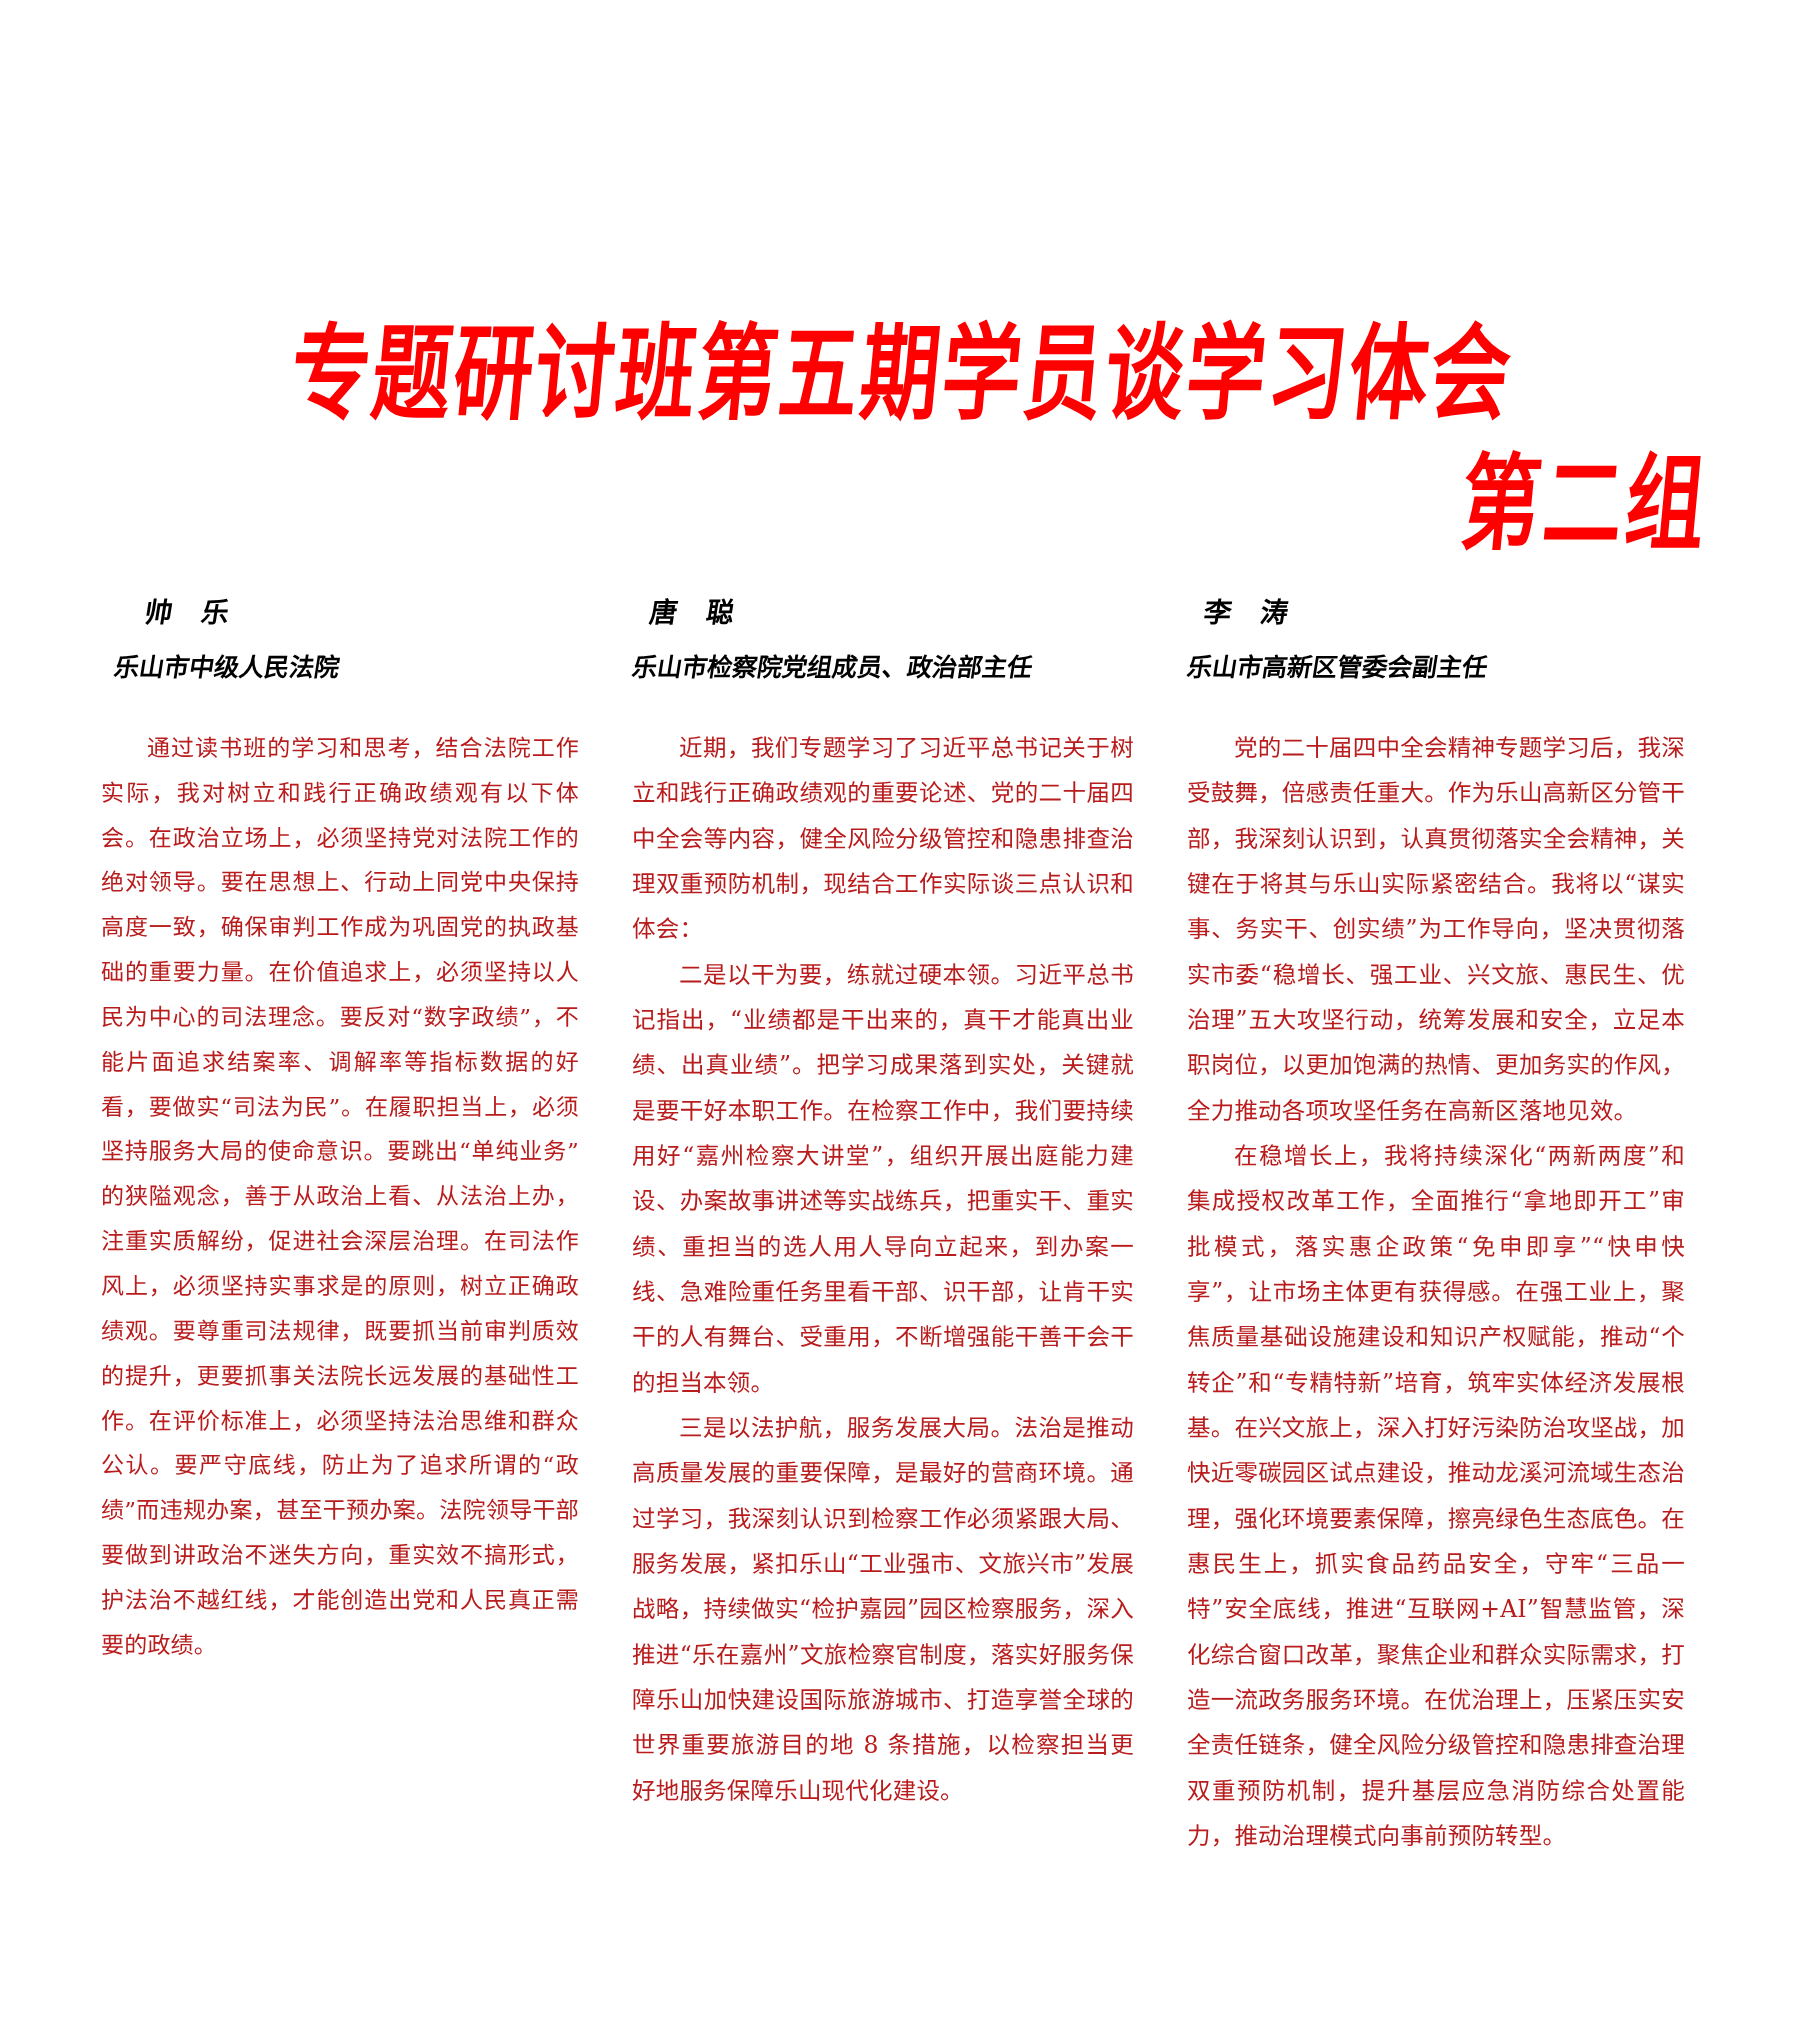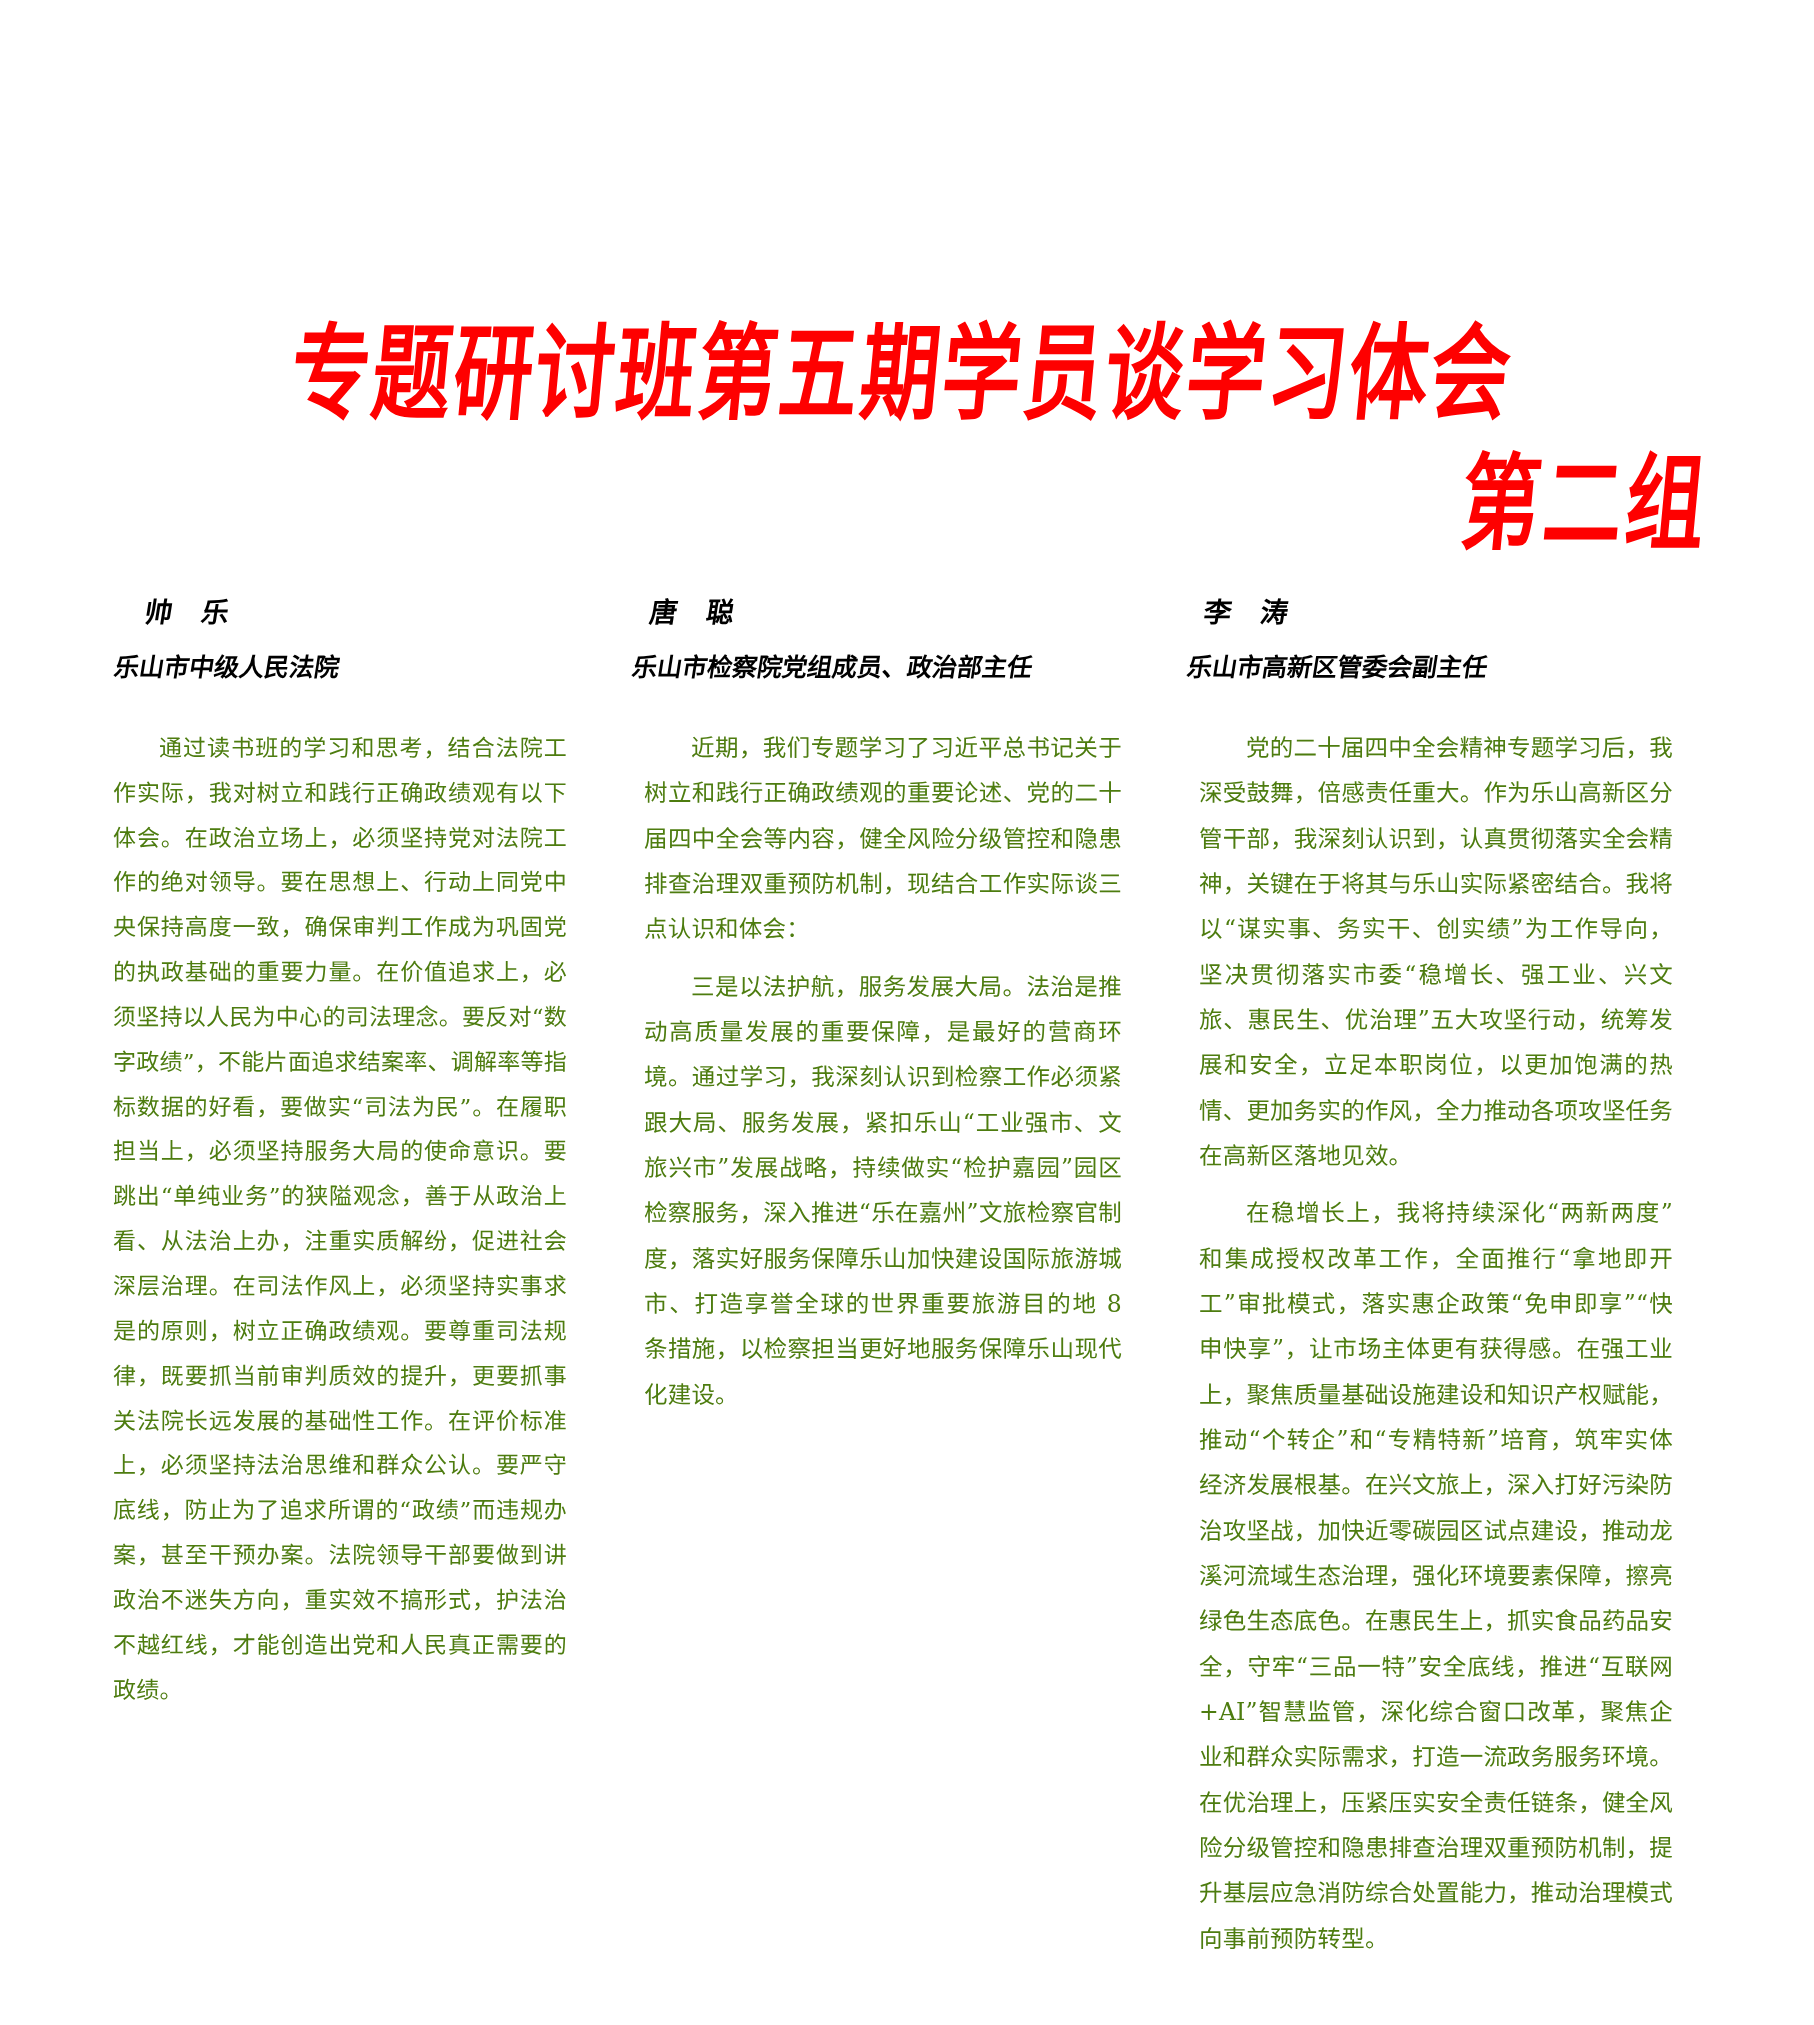--- a/index.html
+++ b/index.html
@@ -101,22 +101,22 @@
     transform-origin: left top;
   }
   .column--first .speaker-org { padding-left: 16px; }
   .column--second .speaker-org { padding-left: 3.2px; }
   .column--third .speaker-org { padding-left: 3.2px; }
 
   .body-text p {
     font-family: "DejaVu Serif", "Liberation Serif", serif;
     font-size: 23.5px;
     line-height: 1.92;
-    color: #4d7c0f;
-    margin: 12px;
+    color: #b91c1c;
+    margin: 0;
     text-align: justify;
     text-align-last: left;
     text-indent: 2em;
     letter-spacing: 0.2px;
     word-break: break-all;
   }
   .column--first .body-text p { font-size: 23px; line-height: 1.95; }
   .column--second .body-text p { font-size: 23.5px; line-height: 1.93; }
   .column--third .body-text p { font-size: 23.5px; line-height: 1.93; }
 </style>
@@ -138,20 +138,21 @@
       <div class="body-text">
         <p>通过读书班的学习和思考，结合法院工作实际，我对树立和践行正确政绩观有以下体会。在政治立场上，必须坚持党对法院工作的绝对领导。要在思想上、行动上同党中央保持高度一致，确保审判工作成为巩固党的执政基础的重要力量。在价值追求上，必须坚持以人民为中心的司法理念。要反对“数字政绩”，不能片面追求结案率、调解率等指标数据的好看，要做实“司法为民”。在履职担当上，必须坚持服务大局的使命意识。要跳出“单纯业务”的狭隘观念，善于从政治上看、从法治上办，注重实质解纷，促进社会深层治理。在司法作风上，必须坚持实事求是的原则，树立正确政绩观。要尊重司法规律，既要抓当前审判质效的提升，更要抓事关法院长远发展的基础性工作。在评价标准上，必须坚持法治思维和群众公认。要严守底线，防止为了追求所谓的“政绩”而违规办案，甚至干预办案。法院领导干部要做到讲政治不迷失方向，重实效不搞形式，护法治不越红线，才能创造出党和人民真正需要的政绩。</p>
       </div>
     </div>
 
     <div class="column column--second">
       <div class="speaker-name">唐　聪</div>
       <div class="speaker-org">乐山市检察院党组成员、政治部主任</div>
       <div class="body-text">
         <p>近期，我们专题学习了习近平总书记关于树立和践行正确政绩观的重要论述、党的二十届四中全会等内容，健全风险分级管控和隐患排查治理双重预防机制，现结合工作实际谈三点认识和体会：</p>
+        <p>二是以干为要，练就过硬本领。习近平总书记指出，“业绩都是干出来的，真干才能真出业绩、出真业绩”。把学习成果落到实处，关键就是要干好本职工作。在检察工作中，我们要持续用好“嘉州检察大讲堂”，组织开展出庭能力建设、办案故事讲述等实战练兵，把重实干、重实绩、重担当的选人用人导向立起来，到办案一线、急难险重任务里看干部、识干部，让肯干实干的人有舞台、受重用，不断增强能干善干会干的担当本领。</p>
         <p>三是以法护航，服务发展大局。法治是推动高质量发展的重要保障，是最好的营商环境。通过学习，我深刻认识到检察工作必须紧跟大局、服务发展，紧扣乐山“工业强市、文旅兴市”发展战略，持续做实“检护嘉园”园区检察服务，深入推进“乐在嘉州”文旅检察官制度，落实好服务保障乐山加快建设国际旅游城市、打造享誉全球的世界重要旅游目的地 8 条措施，以检察担当更好地服务保障乐山现代化建设。</p>
       </div>
     </div>
 
     <div class="column column--third">
       <div class="speaker-name">李　涛</div>
       <div class="speaker-org">乐山市高新区管委会副主任</div>
       <div class="body-text">
         <p>党的二十届四中全会精神专题学习后，我深受鼓舞，倍感责任重大。作为乐山高新区分管干部，我深刻认识到，认真贯彻落实全会精神，关键在于将其与乐山实际紧密结合。我将以“谋实事、务实干、创实绩”为工作导向，坚决贯彻落实市委“稳增长、强工业、兴文旅、惠民生、优治理”五大攻坚行动，统筹发展和安全，立足本职岗位，以更加饱满的热情、更加务实的作风，全力推动各项攻坚任务在高新区落地见效。</p>
         <p>在稳增长上，我将持续深化“两新两度”和集成授权改革工作，全面推行“拿地即开工”审批模式，落实惠企政策“免申即享”“快申快享”，让市场主体更有获得感。在强工业上，聚焦质量基础设施建设和知识产权赋能，推动“个转企”和“专精特新”培育，筑牢实体经济发展根基。在兴文旅上，深入打好污染防治攻坚战，加快近零碳园区试点建设，推动龙溪河流域生态治理，强化环境要素保障，擦亮绿色生态底色。在惠民生上，抓实食品药品安全，守牢“三品一特”安全底线，推进“互联网+AI”智慧监管，深化综合窗口改革，聚焦企业和群众实际需求，打造一流政务服务环境。在优治理上，压紧压实安全责任链条，健全风险分级管控和隐患排查治理双重预防机制，提升基层应急消防综合处置能力，推动治理模式向事前预防转型。</p>

